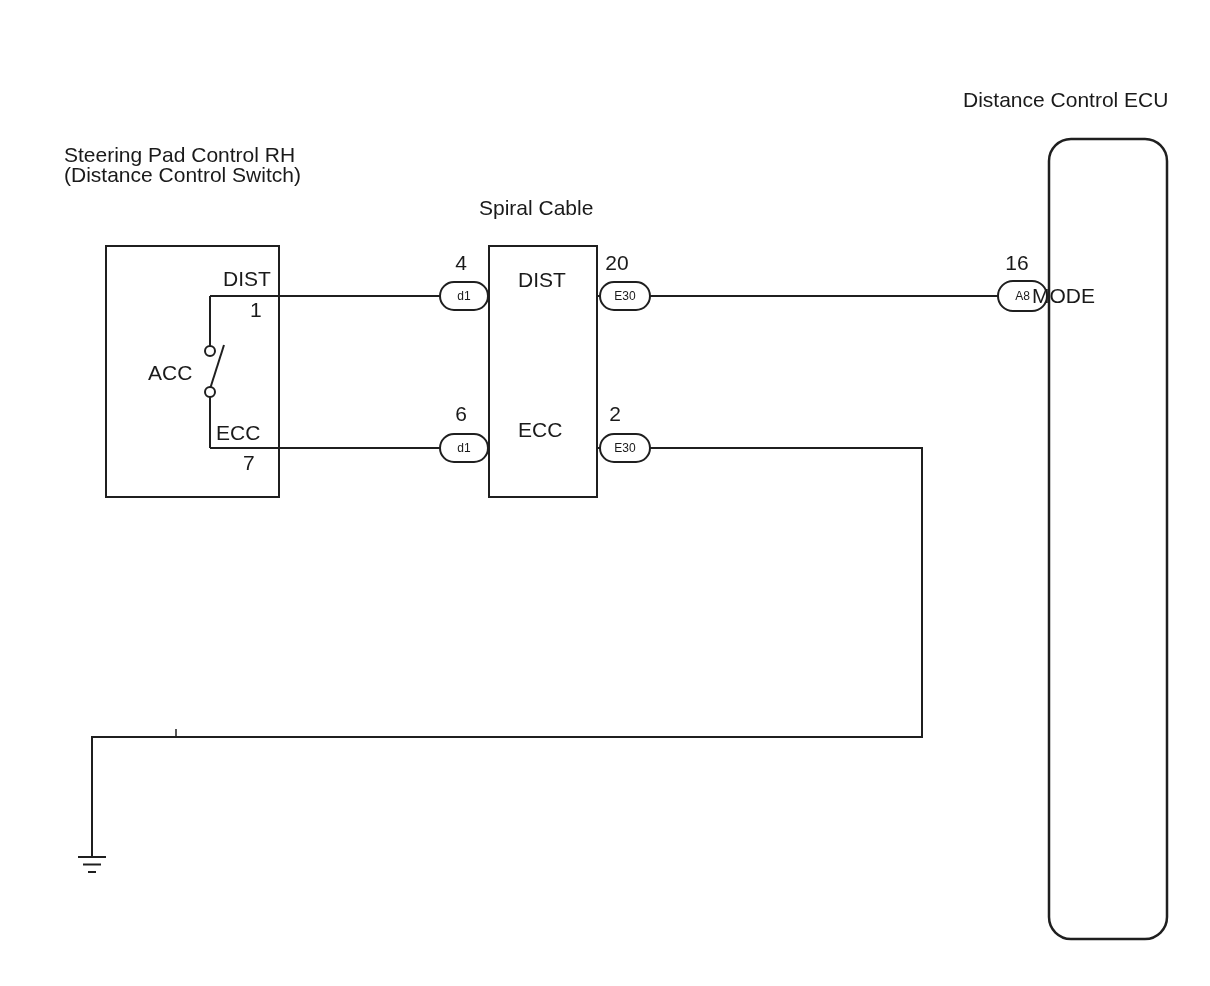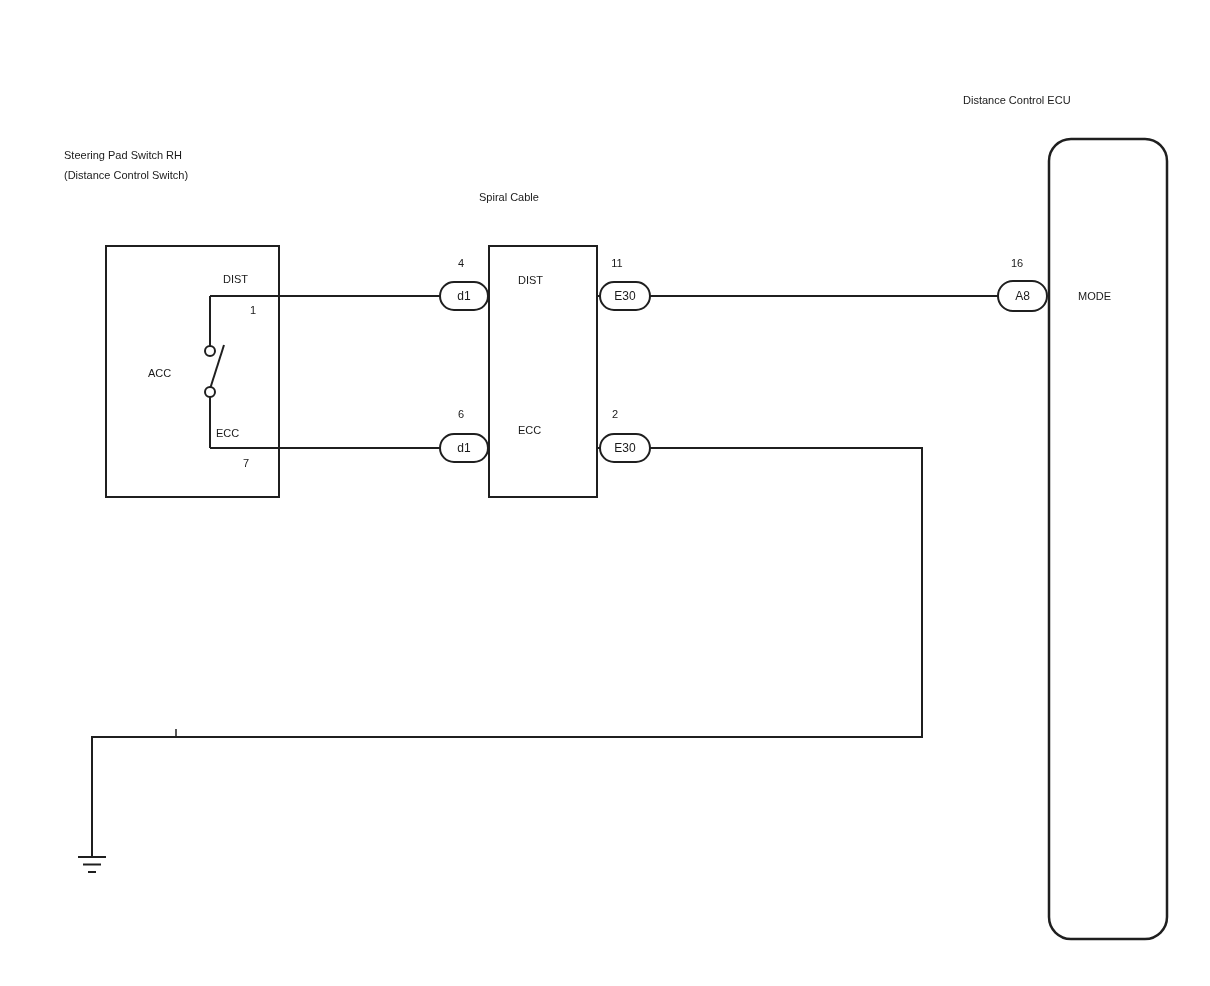--- a/index.html
+++ b/index.html
@@ -11,21 +11,21 @@
     position: relative;
     width: 1210px;
     height: 986px;
     background: #ffffff;
     font-family: "Liberation Sans", "DejaVu Sans", sans-serif;
     color: #1a1a1a;
     overflow: hidden;
   }
   .lbl {
     position: absolute;
-    font-size: 11px;
+    font-size: 21px;
     line-height: 22px;
     white-space: nowrap;
   }
   .pin-num {
     transform: translateX(-50%);
   }
   .oval-lbl {
     position: absolute;
     display: flex;
     align-items: center;
@@ -75,41 +75,41 @@
 
     <rect x="440" y="282" width="48" height="28" rx="14" ry="14" fill="#ffffff" stroke="#1f1f1f" stroke-width="2"></rect>
     <rect x="600" y="282" width="50" height="28" rx="14" ry="14" fill="#ffffff" stroke="#1f1f1f" stroke-width="2"></rect>
     <rect x="440" y="434" width="48" height="28" rx="14" ry="14" fill="#ffffff" stroke="#1f1f1f" stroke-width="2"></rect>
     <rect x="600" y="434" width="50" height="28" rx="14" ry="14" fill="#ffffff" stroke="#1f1f1f" stroke-width="2"></rect>
     <rect x="998" y="281" width="49" height="30" rx="15" ry="15" fill="#ffffff" stroke="#1f1f1f" stroke-width="2"></rect>
   </svg>
 
   <div class="lbl" style="left:963px; top:89px;">Distance Control ECU</div>
 
-  <div class="lbl" style="left:64px; top:144px;">Steering Pad Switch RH</div>
+  <div class="lbl" style="left:64px; top:144px;">Steering Pad Control RH</div>
   <div class="lbl" style="left:64px; top:164px;">(Distance Control Switch)</div>
 
-  <div class="lbl" style="left:479px; top:186px;">Spiral Cable</div>
+  <div class="lbl" style="left:479px; top:197px;">Spiral Cable</div>
 
   <div class="lbl" style="left:223px; top:268px;">DIST</div>
   <div class="lbl" style="left:250px; top:299px;">1</div>
   <div class="lbl" style="left:136px; top:362px;margin-left:12px;">ACC</div>
   <div class="lbl" style="left:216px; top:422px;">ECC</div>
   <div class="lbl" style="left:243px; top:452px;">7</div>
 
   <div class="lbl" style="left:518px; top:269px;">DIST</div>
   <div class="lbl" style="left:518px; top:419px;">ECC</div>
 
   <div class="lbl pin-num" style="left:461px; top:252px;">4</div>
-  <div class="lbl pin-num" style="left:617px; top:252px;">11</div>
+  <div class="lbl pin-num" style="left:617px; top:252px;">20</div>
   <div class="lbl pin-num" style="left:461px; top:403px;">6</div>
   <div class="lbl pin-num" style="left:615px; top:403px;">2</div>
   <div class="lbl pin-num" style="left:1017px; top:252px;">16</div>
 
   <div class="oval-lbl" style="left:440px; top:282px; width:48px; height:28px;">d1</div>
   <div class="oval-lbl" style="left:600px; top:282px; width:50px; height:28px;">E30</div>
   <div class="oval-lbl" style="left:440px; top:434px; width:48px; height:28px;">d1</div>
   <div class="oval-lbl" style="left:600px; top:434px; width:50px; height:28px;">E30</div>
   <div class="oval-lbl" style="left:998px; top:281px; width:49px; height:30px;">A8</div>
 
-  <div class="lbl" style="left:1078px; top:285px;">MODE</div>
+  <div class="lbl" style="left:1032px; top:285px;">MODE</div>
 
 </div>
 
 </body></html>

